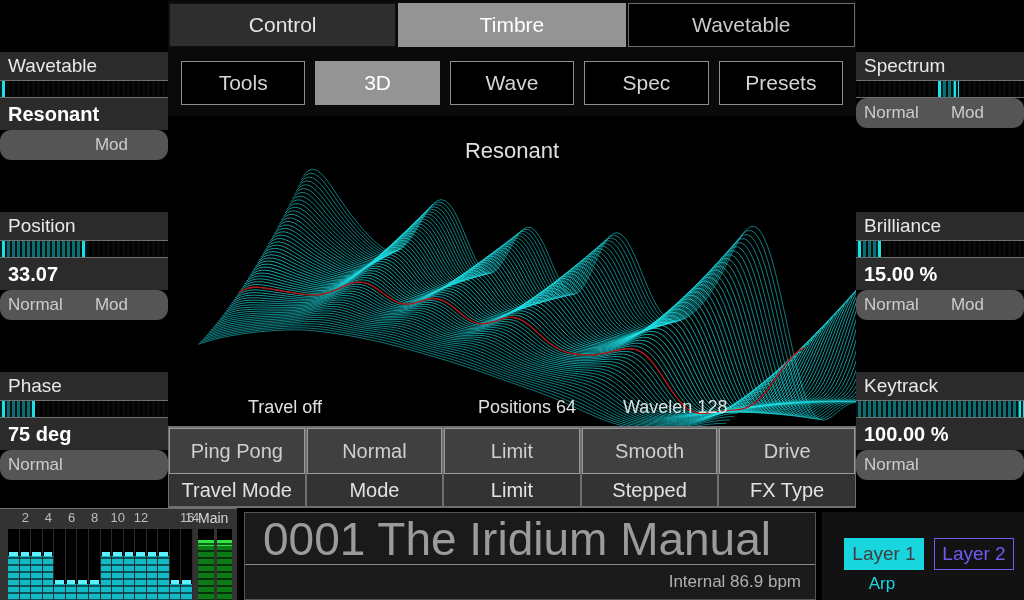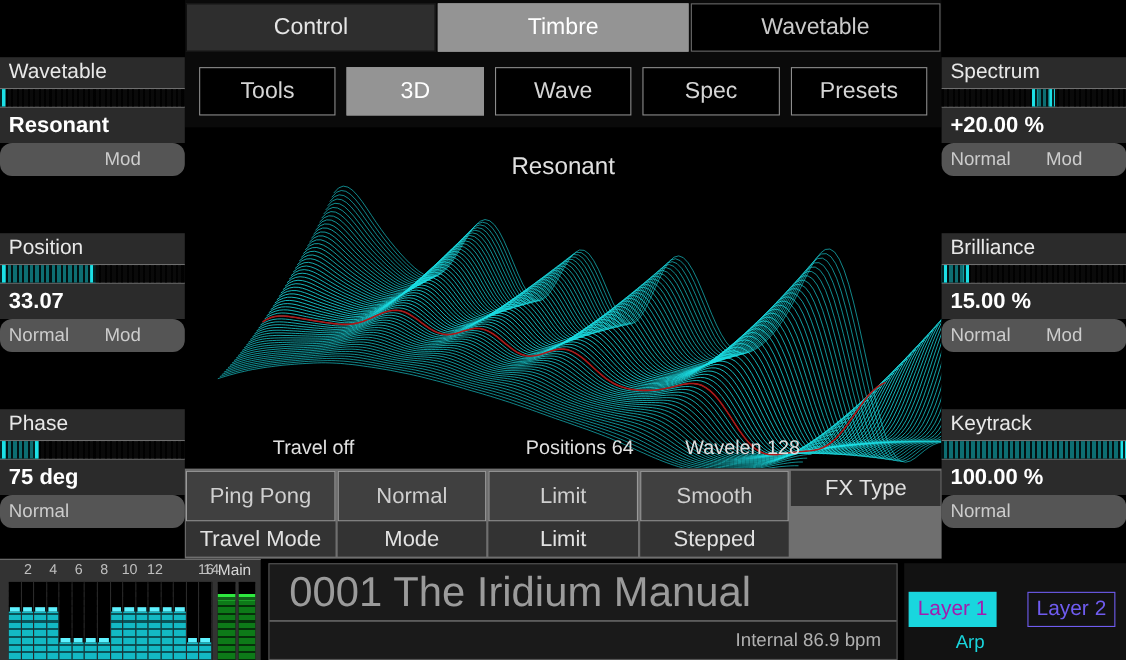--- a/index.html
+++ b/index.html
@@ -110,30 +110,30 @@
   #mixer .mbar .lvl { position: absolute; left: 0; right: 0; bottom: 0; background: #0d7a18; }
   #mixer .mbar .cap { position: absolute; left: 0; right: 0; height: 6px; background: #2ee83f; }
   #mixer .mbar .grid { position: absolute; inset: 0;
       background-image: repeating-linear-gradient(to bottom,
         rgba(0,0,0,0.6) 0px, rgba(0,0,0,0.6) 2px,
         rgba(255,255,255,0) 2px, rgba(255,255,255,0) 7px); }
 
   #presetbox { position: absolute; left: 244px; top: 4px; width: 572px; height: 88px;
                background: #1a1a1a; border: 1px solid #555; }
   #presetbox .pname { height: 52px; line-height: 52px; padding-left: 18px;
-                      font-size: 38px; color: #9b9b9b; white-space: nowrap; overflow: hidden;
+                      font-size: 46px; color: #9b9b9b; white-space: nowrap; overflow: hidden;
                       border-bottom: 1px solid #8a8a8a; }
   #presetbox .ptempo { height: 34px; line-height: 34px; padding-right: 14px;
                        text-align: right; font-size: 17px; color: #b0b0b0; }
 
   #layers { position: absolute; left: 822px; top: 4px; width: 202px; height: 88px;
             background: #121212; }
   .lbtn { position: absolute; top: 26px; height: 32px; display: flex; align-items: center;
           justify-content: center; font-size: 19px; }
-  .lbtn.one { left: 4px; width: 80px; background: #19d6de; color: #a21caf; }
+  .lbtn.one { left: 22px; width: 80px; background: #19d6de; color: #404040; }
   .lbtn.two { left: 112px; width: 80px; background: #121212; color: #6f5cf0;
               border: 1px solid #6f5cf0; }
   #layers .arp { position: absolute; left: 20px; top: 62px; width: 80px; text-align: center;
                  font-size: 17px; color: #19d6de; }
 </style>
 </head>
 <body>
 
 <div id="root">
 
@@ -284,21 +284,20 @@
   <div class="side right">
 
     <div class="param" style="top:52px;">
       <div class="p-label">Spectrum</div>
       <div class="p-slider">
         <div class="fill" style="left:50%;width:10%"></div>
         <div class="knob" style="left:calc(50% - 2px)"></div>
         <div class="knob" style="left:calc(60% - 3px)"></div>
         <div class="ticks"></div>
       </div>
-      <div class="p-value">+20.00 %</div>
       <div class="p-mods">
         <span class="m-norm">Normal</span>
         <span class="m-mod right-al">Mod</span>
       </div>
     </div>
 
     <div class="param" style="top:212px;">
       <div class="p-label">Brilliance</div>
       <div class="p-slider">
         <div class="fill" style="width:15%"></div>
@@ -338,20 +337,21 @@
     </div>
     <div class="mcol">
       <div class="mval">Limit</div>
       <div class="mlab">Limit</div>
     </div>
     <div class="mcol">
       <div class="mval">Smooth</div>
       <div class="mlab">Stepped</div>
     </div>
     <div class="mcol">
+      <div class="mval">Drive</div>
       <div class="mlab">FX Type</div>
     </div>
   </div>
 
   <div id="footer">
 
     <div id="mixer">
       <div class="ruler" id="mixer-ruler">
           <span style="left: 9.375%;">2</span>
           <span style="left: 21.875%;">4</span>

